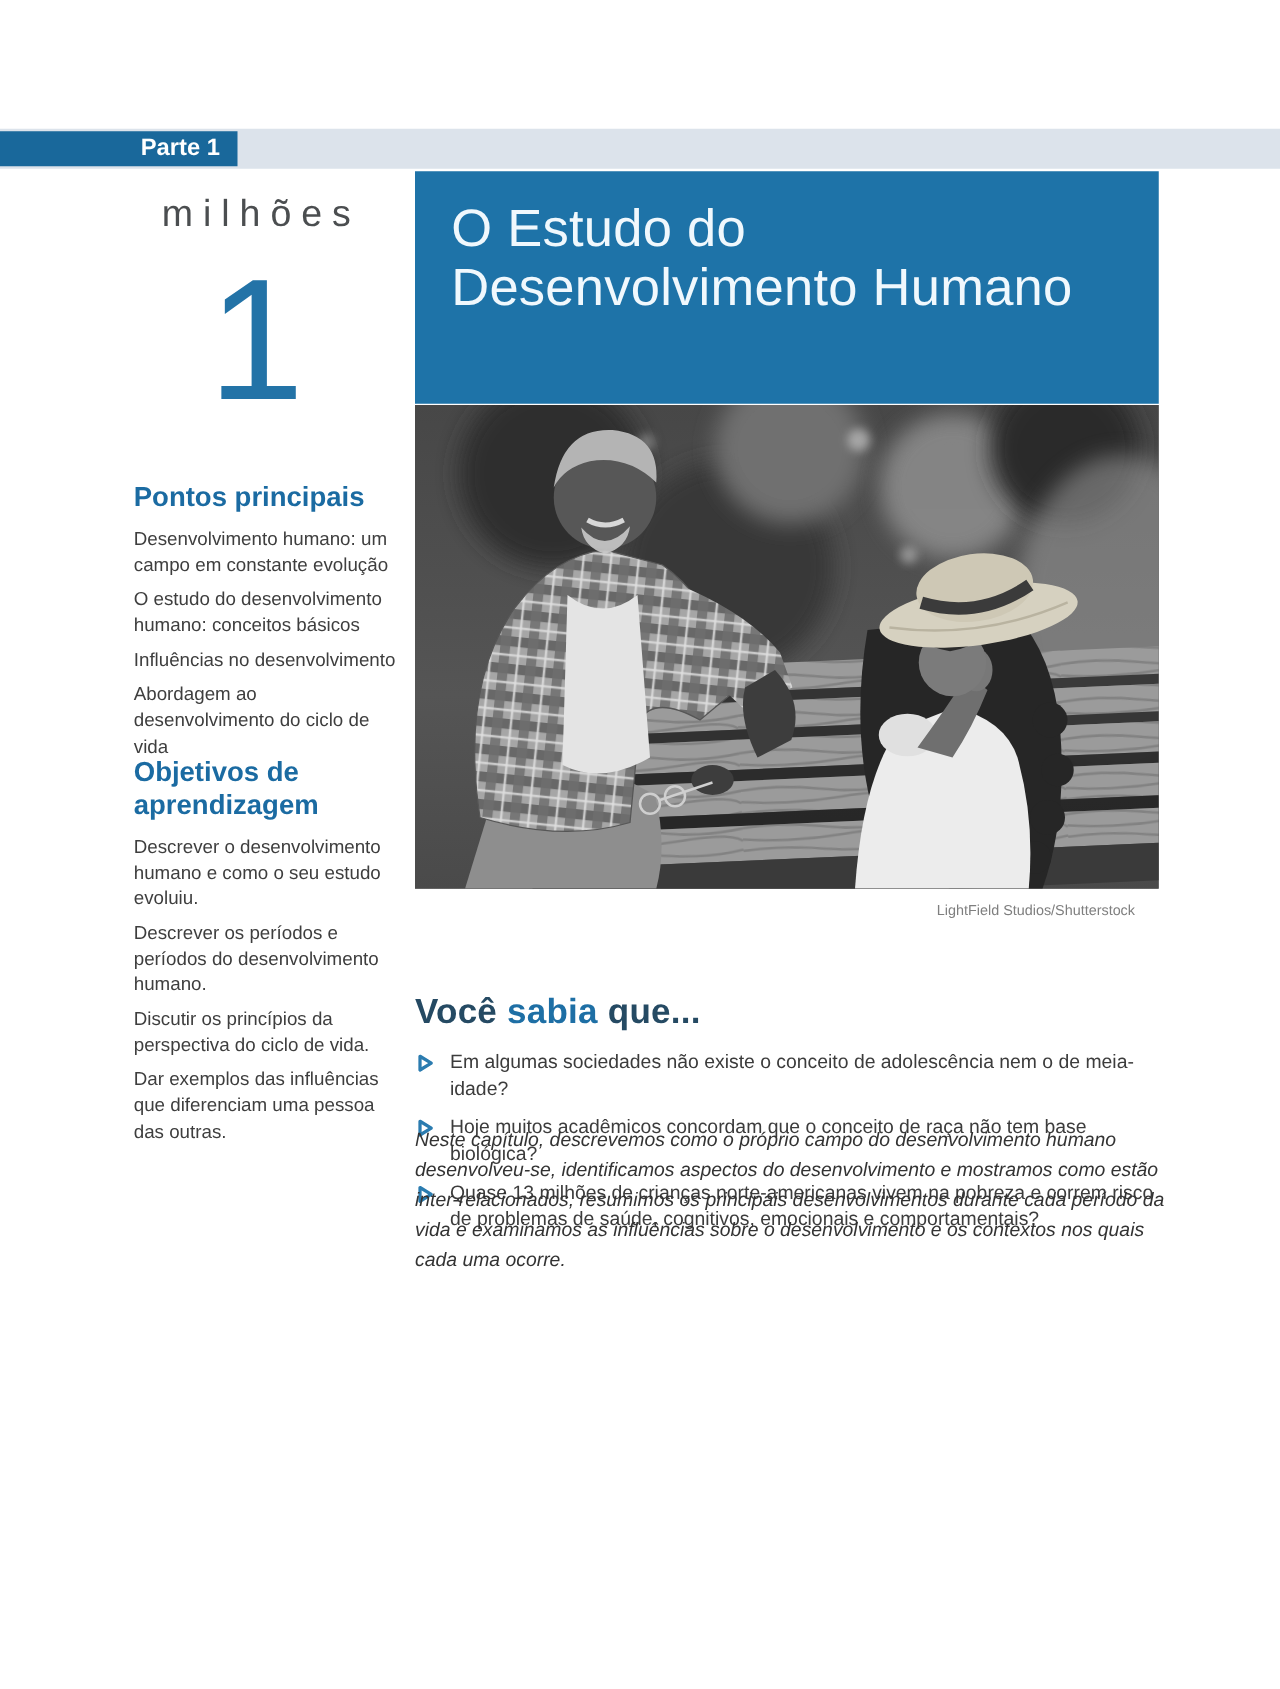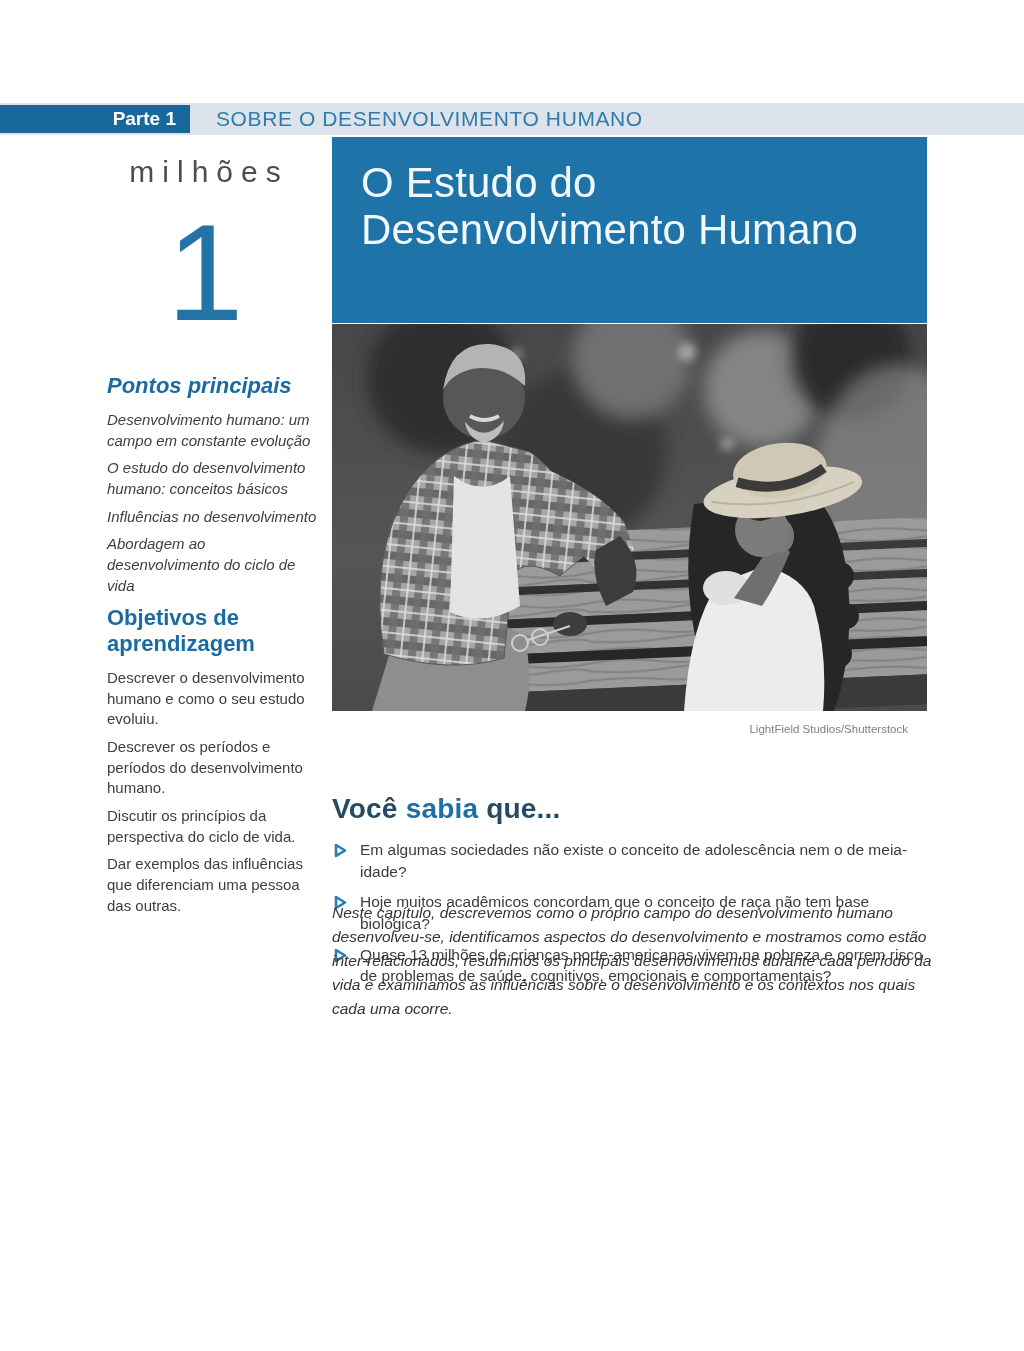--- a/index.html
+++ b/index.html
@@ -47,21 +47,21 @@
     position:absolute; left:332px; top:311px; width:595px; height:387px;
     overflow:hidden; background:#4c4c4c;
   }
   .photo-frame svg { display:block; width:595px; height:387px; }
   .photo-credit {
     position:absolute; left:313px; top:710px; width:595px;
     text-align:right; font-size:11.5px; color:#7f7f7f;
   }
 
   
-  .key-points  { position:absolute; left:107px; top:360px; width:214px;font-style:italic; }
+  .key-points  { position:absolute; left:107px; top:372px; width:214px; }
   .objectives  { position:absolute; left:107px; top:592px; width:214px; }
   .sb-heading  { color:#1b6ba2; font-size:22px; font-weight:bold; line-height:1.18; margin-bottom:11px; }
   .sb-item     { color:#3e3e3e; font-size:15px; line-height:1.38; margin-bottom:7px; }
 
   
   .dyk { position:absolute; left:332px; top:780px; width:604px; }
   .dyk-heading { font-size:28px; color:#254a63; font-weight:bold; margin-bottom:14px; letter-spacing:0.2px; }
   .dyk-heading .dyk-bold { color:#1e6fa5; }
   .dyk-item { display:flex; align-items:flex-start; margin-bottom:9px; }
   .tri { flex:0 0 auto; width:13px; margin:4px 13px 0 2px; }
@@ -75,21 +75,20 @@
 </style>
 </head>
 <body>
 
 <div class="page">
 
   <div class="top-band">
     <div class="parte-badge">
       <span>Parte 1</span>
     </div>
-    <div class="band-title">SOBRE O DESENVOLVIMENTO HUMANO</div>
   </div>
 
   <div class="chapter-head">
     <div class="chapter-word">milhões</div>
     <div class="chapter-number">1</div>
   </div>
 
   <div class="title-block">
     <h1>O Estudo do Desenvolvimento Humano</h1>
   </div>

